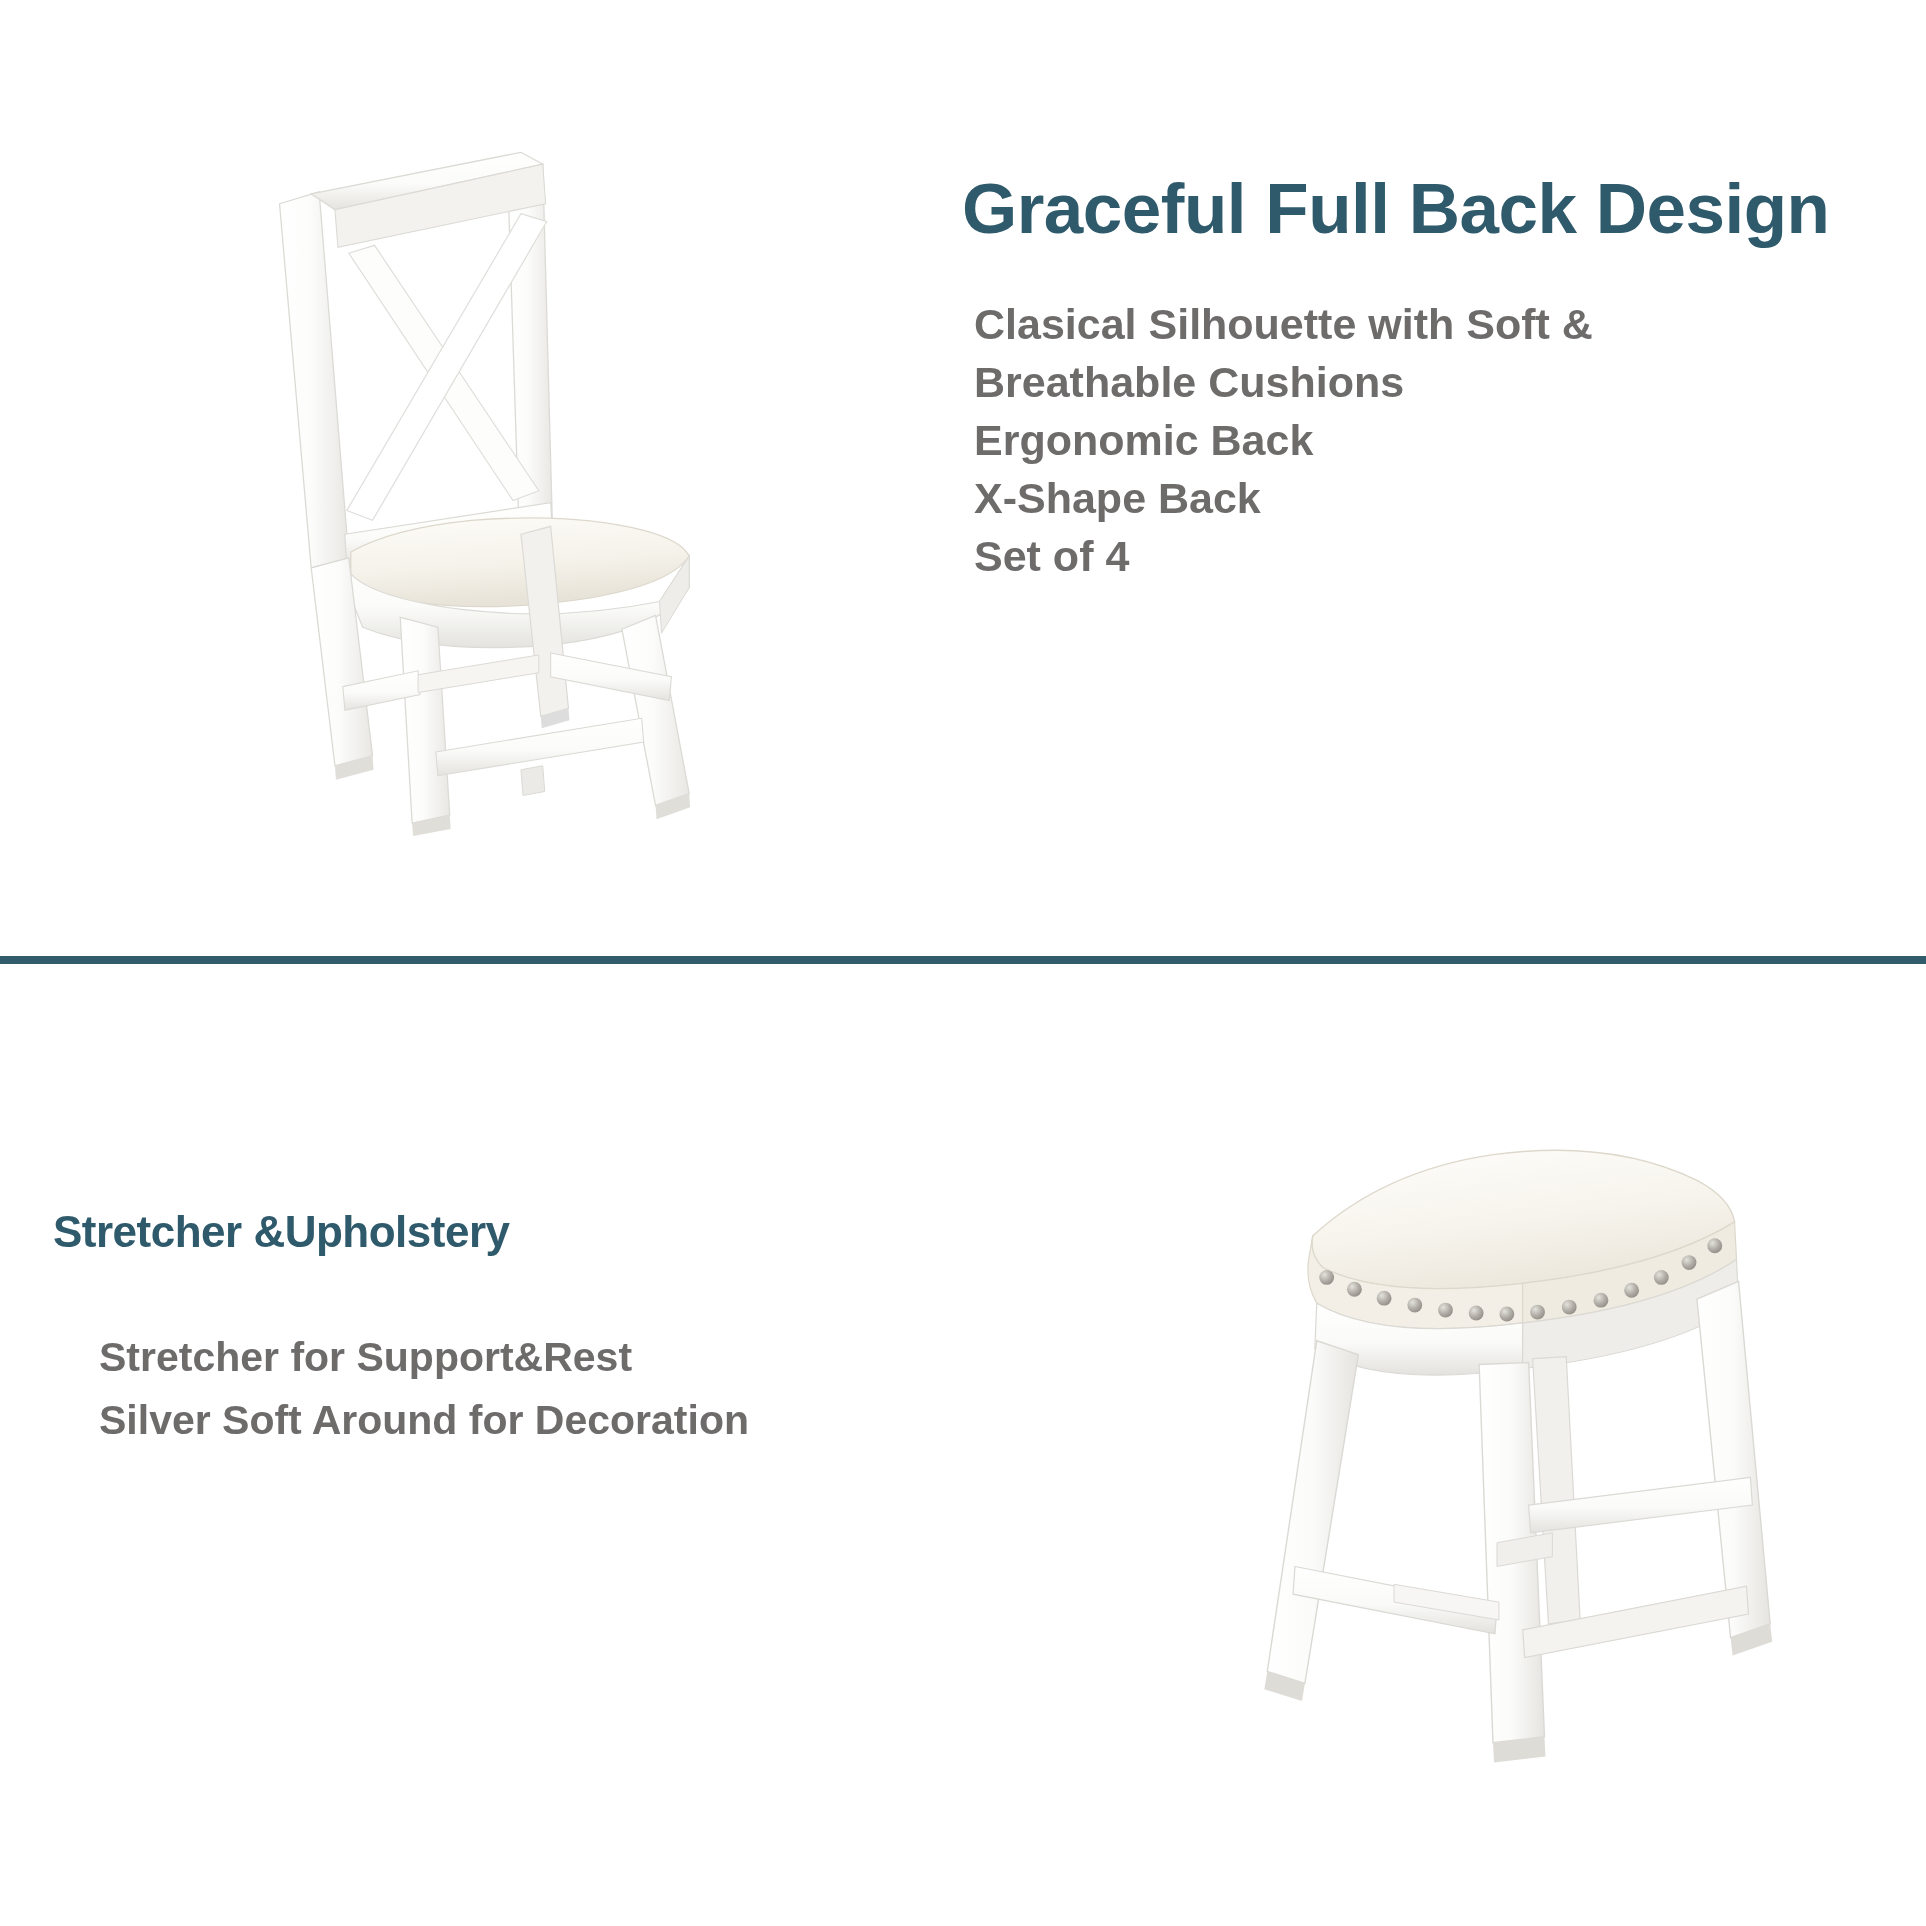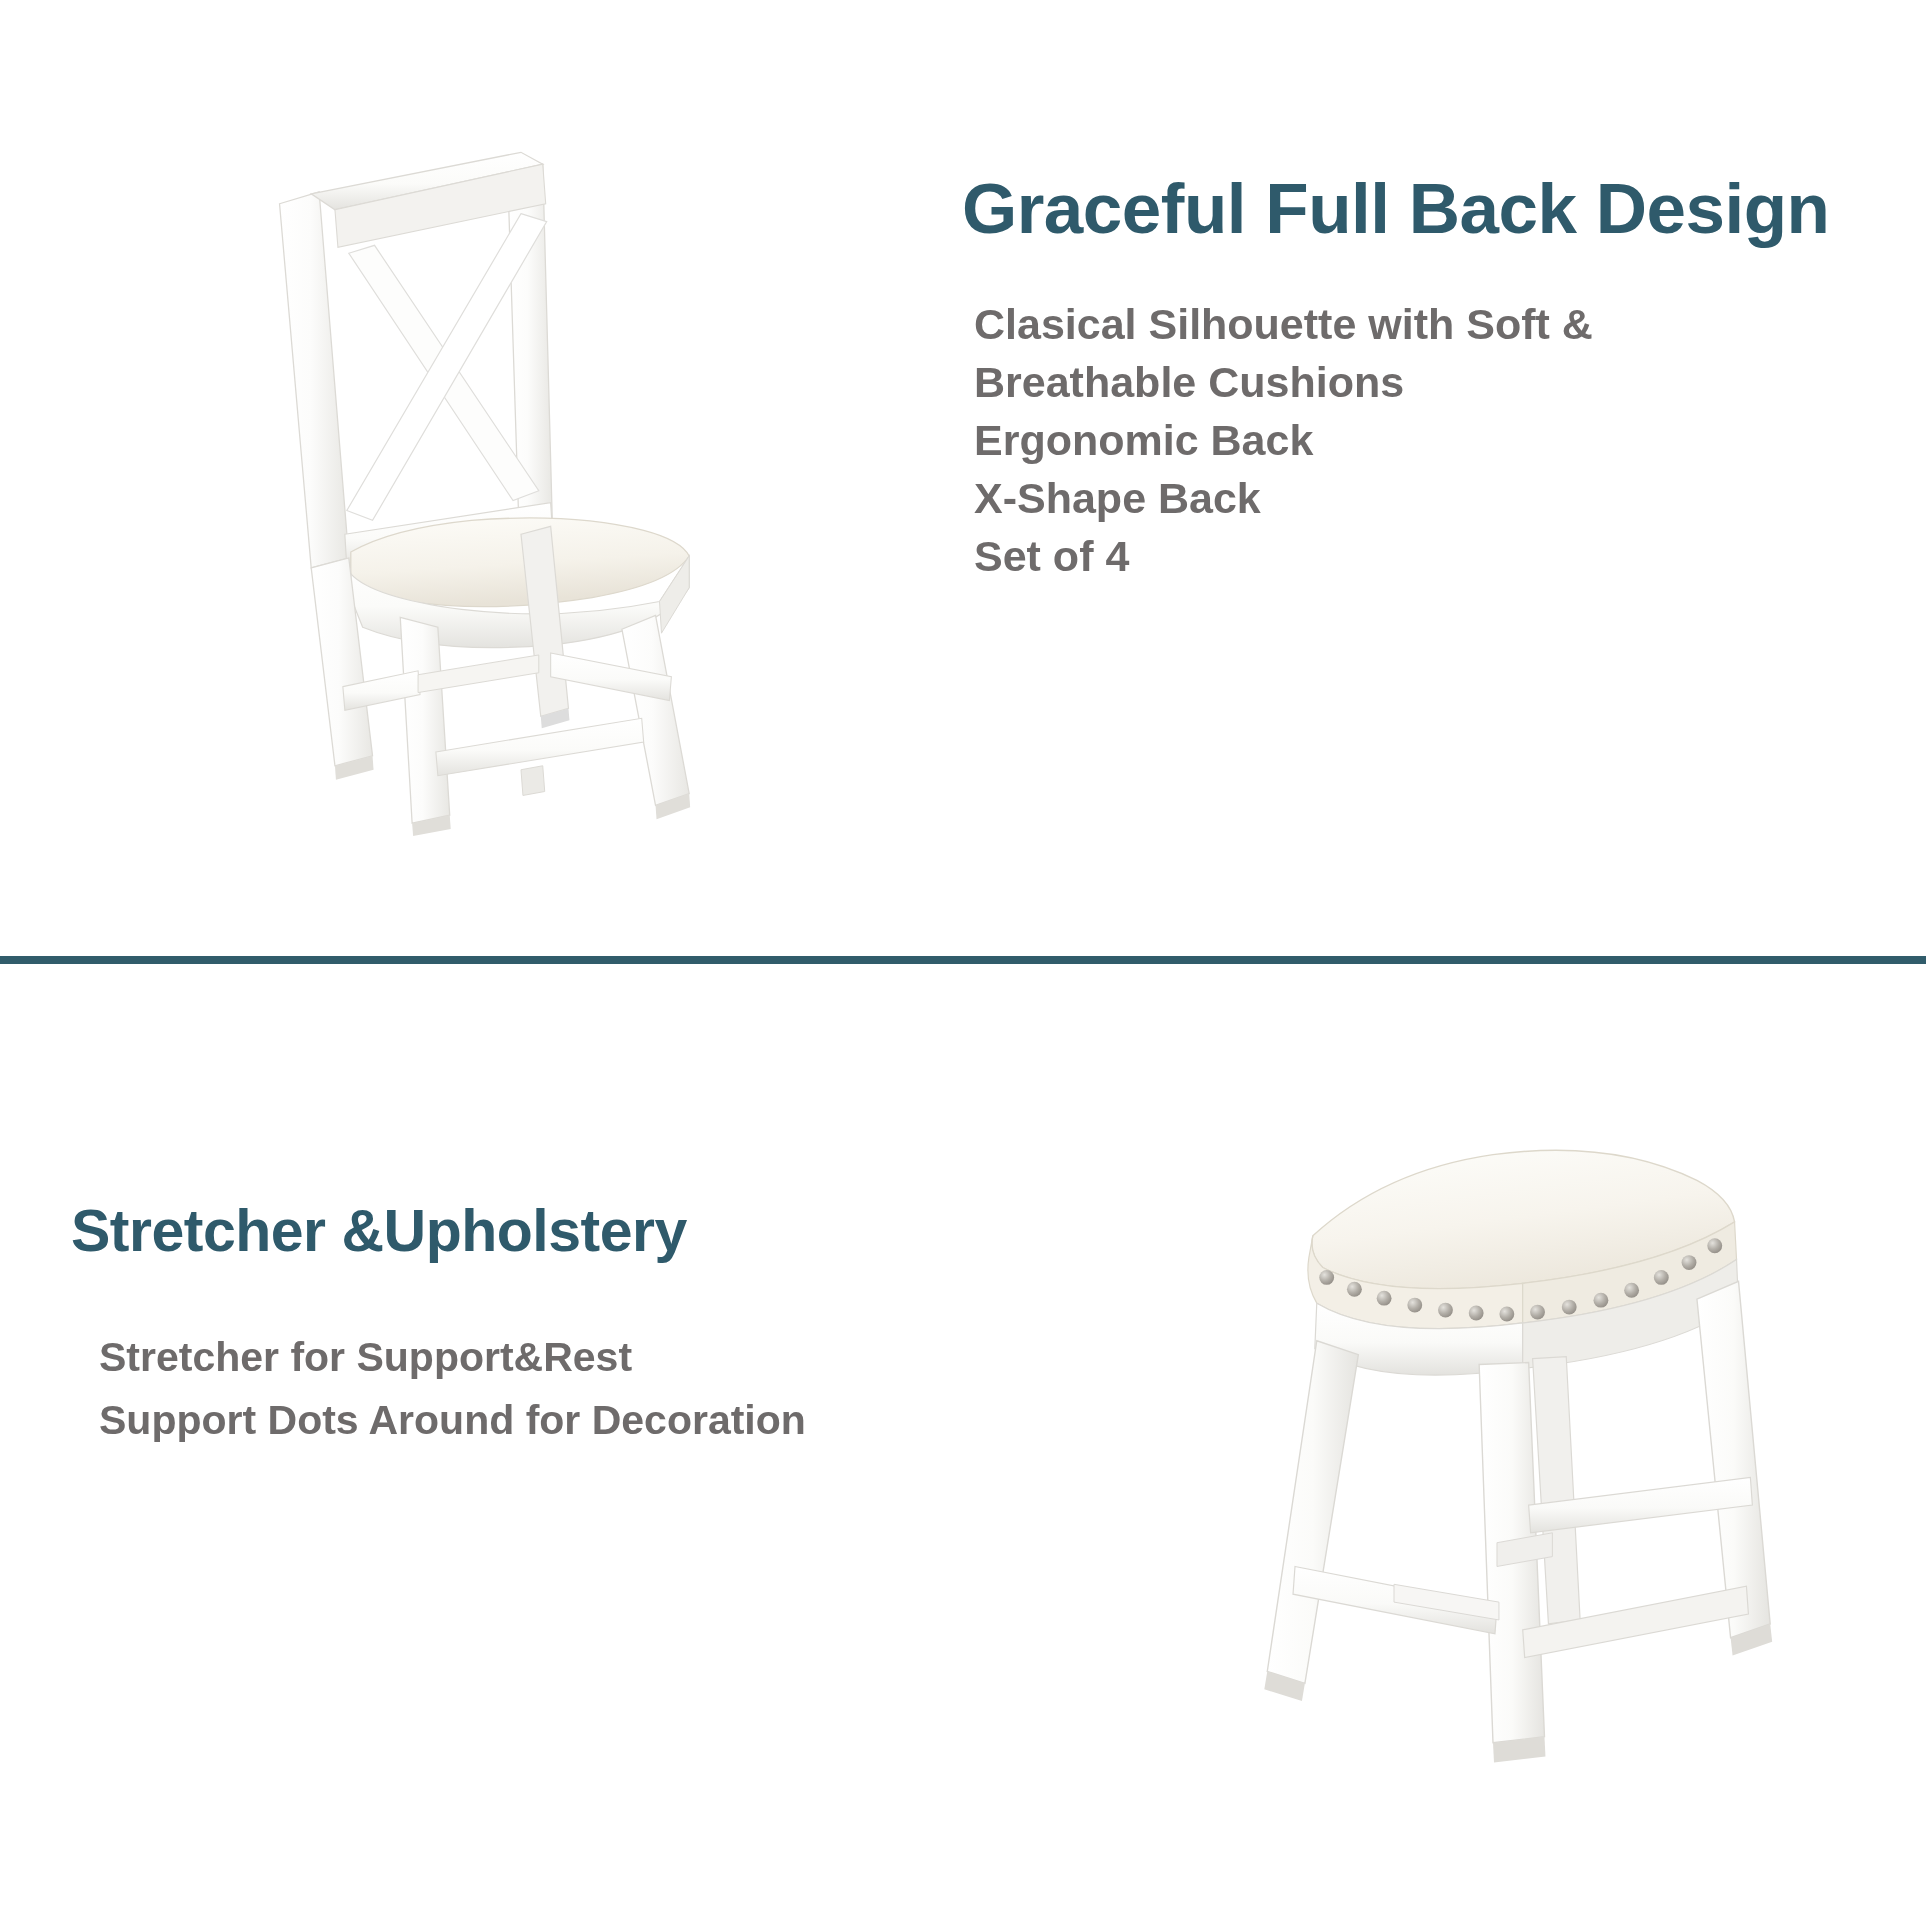--- a/index.html
+++ b/index.html
@@ -50,21 +50,21 @@
   }
 
   .headline {
     color: #2f5a6b;
     font-weight: bold;
     letter-spacing: -0.5px;
     white-space: nowrap;
     margin: 0;
   }
   #headline-top    { font-size: 71px; line-height: 85px; }
-  #headline-bottom { font-size: 59px; line-height: 75px; margin-left: 20px; }
+  #headline-bottom { font-size: 44px; line-height: 75px; margin-left: 2px; }
 
   .feature-list {
     list-style: none;
     margin: 0;
     padding: 0;
     color: #6e6b6b;
     font-weight: bold;
   }
   #features-top {
     margin-top: 44px;
@@ -171,21 +171,21 @@
 
 <div class="divider"></div>
 
 <section class="panel" id="panel-bottom">
 
   <div class="copy-block" id="copy-bottom">
     <h1 class="headline" id="headline-bottom">Stretcher &amp;Upholstery</h1>
 
     <ul class="feature-list" id="features-bottom">
       <li>Stretcher for Support&amp;Rest</li>
-      <li>Support Dots Around for Decoration</li>
+      <li>Silver Soft Around for Decoration</li>
     </ul>
   </div>
 
   <figure class="furniture" id="stool-figure">
     <svg viewBox="0 0 600 700" xmlns="http://www.w3.org/2000/svg">
       <defs>
         <linearGradient id="sWoodV" x1="0" y1="0" x2="1" y2="0">
           <stop offset="0%" stop-color="#ffffff"></stop>
           <stop offset="50%" stop-color="#fbfbf9"></stop>
           <stop offset="100%" stop-color="#e5e4e0"></stop>

